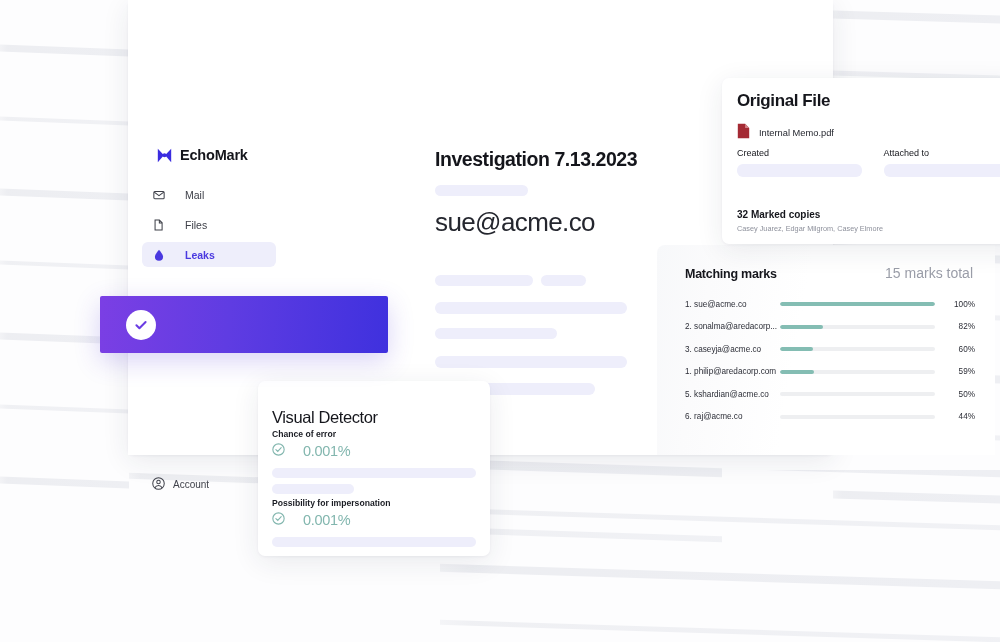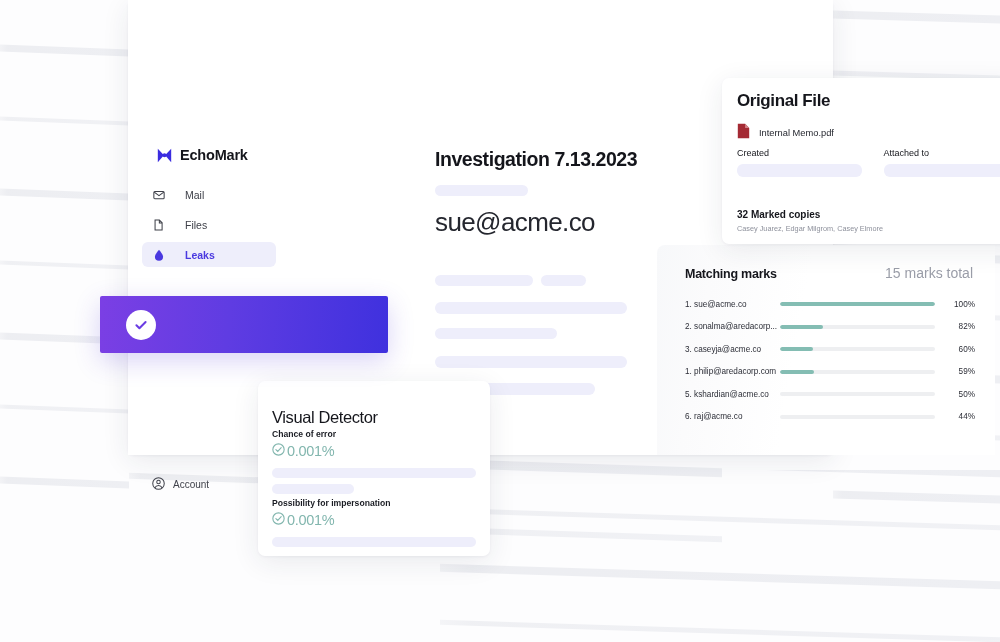--- a/index.html
+++ b/index.html
@@ -116,21 +116,21 @@
   .of-copies-title{font-size:10px;font-weight:700;color:#15161c;}
   .of-copies-names{font-size:7.3px;color:#8d909b;margin-top:4px;}
 
   
   #visual-detector{left:258px;top:381px;width:232px;height:175px;border-radius:7px;}
   #visual-detector .vd-title{
     position:absolute;left:14px;top:27px;font-size:16.5px;font-weight:400;
     color:#15161c;letter-spacing:-.4px;
   }
   .vd-label{font-size:8.6px;font-weight:600;color:#1a1c23;}
-  .vd-value{display:flex;align-items:center;gap:2px;font-size:14.5px;color:#82b6ae;font-weight:400;letter-spacing:-.3px;}
+  .vd-value{display:flex;align-items:center;gap:18px;font-size:14.5px;color:#82b6ae;font-weight:400;letter-spacing:-.3px;}
   .vd-skel{background:#eeeefb;border-radius:6px;height:10px;}
 
   
   #confidence-banner{
     position:absolute;left:100px;top:296px;width:262px;height:57px;
     background:linear-gradient(95deg,#7b3fe4 0%,#5f3ce2 45%,#3f31de 100%);
     border-radius:2px;display:flex;align-items:center;gap:13px;padding-left:26px;
     box-shadow:0 8px 26px rgba(80,55,215,.22);
   }
   .cb-check{

